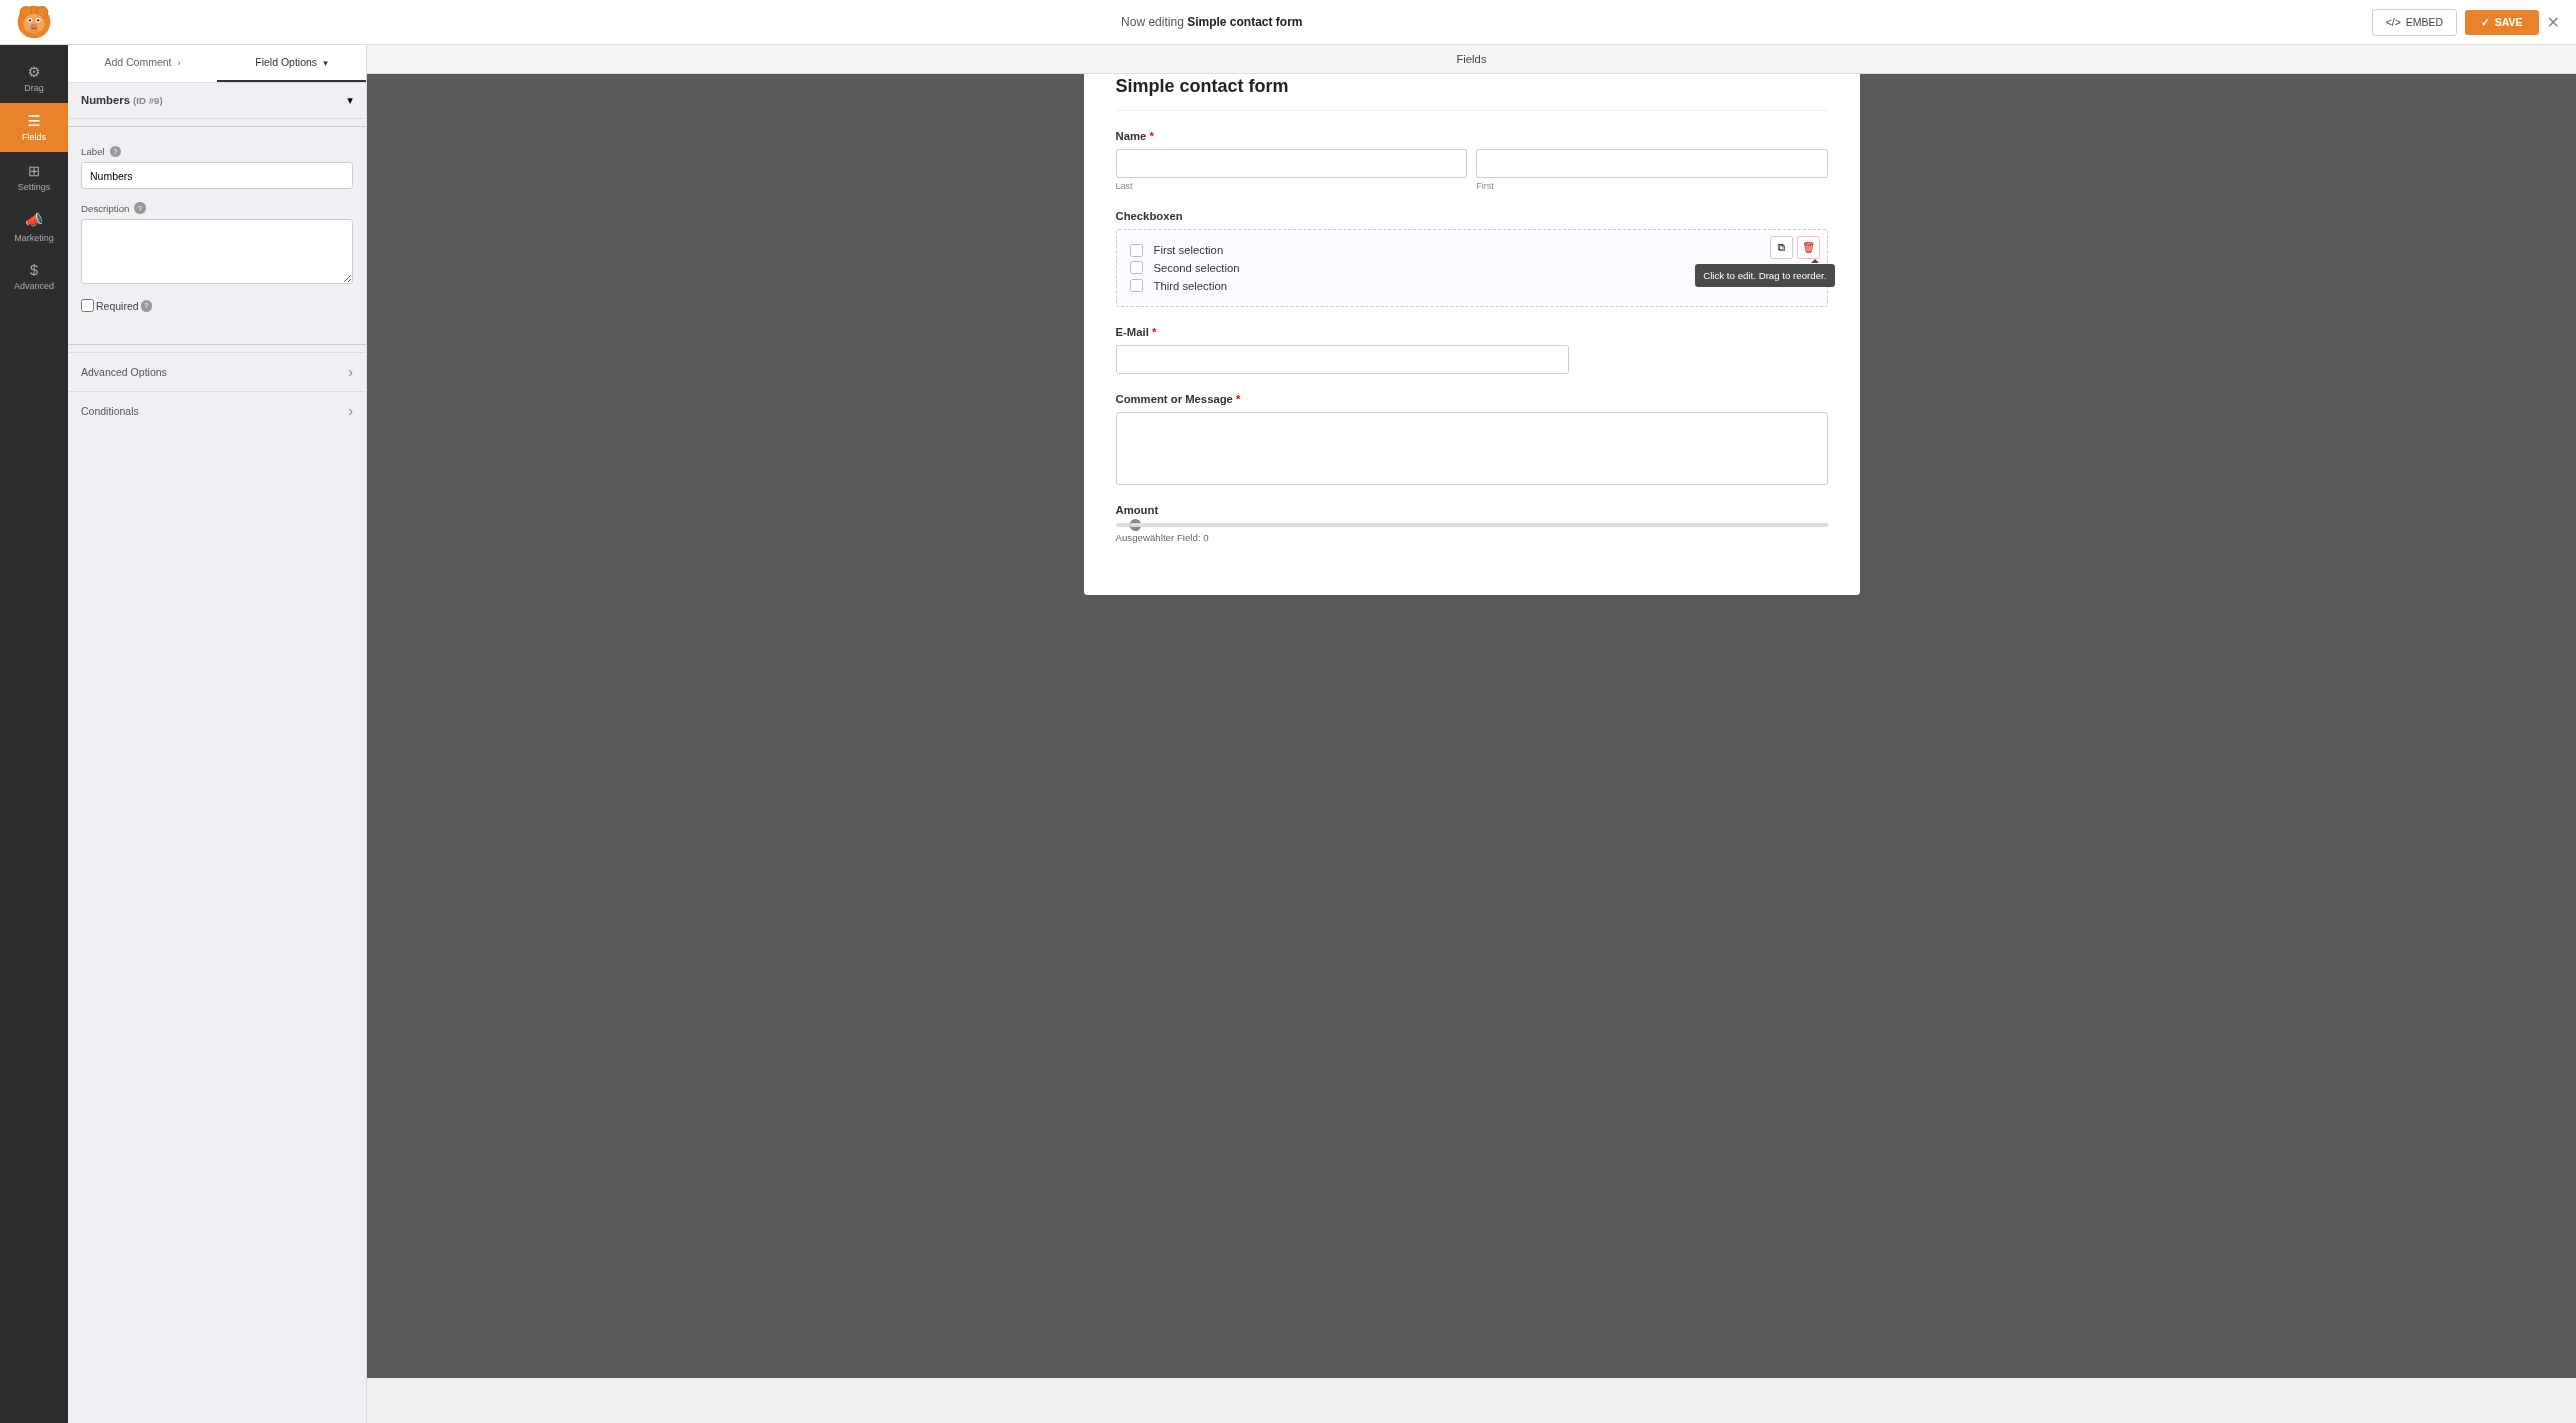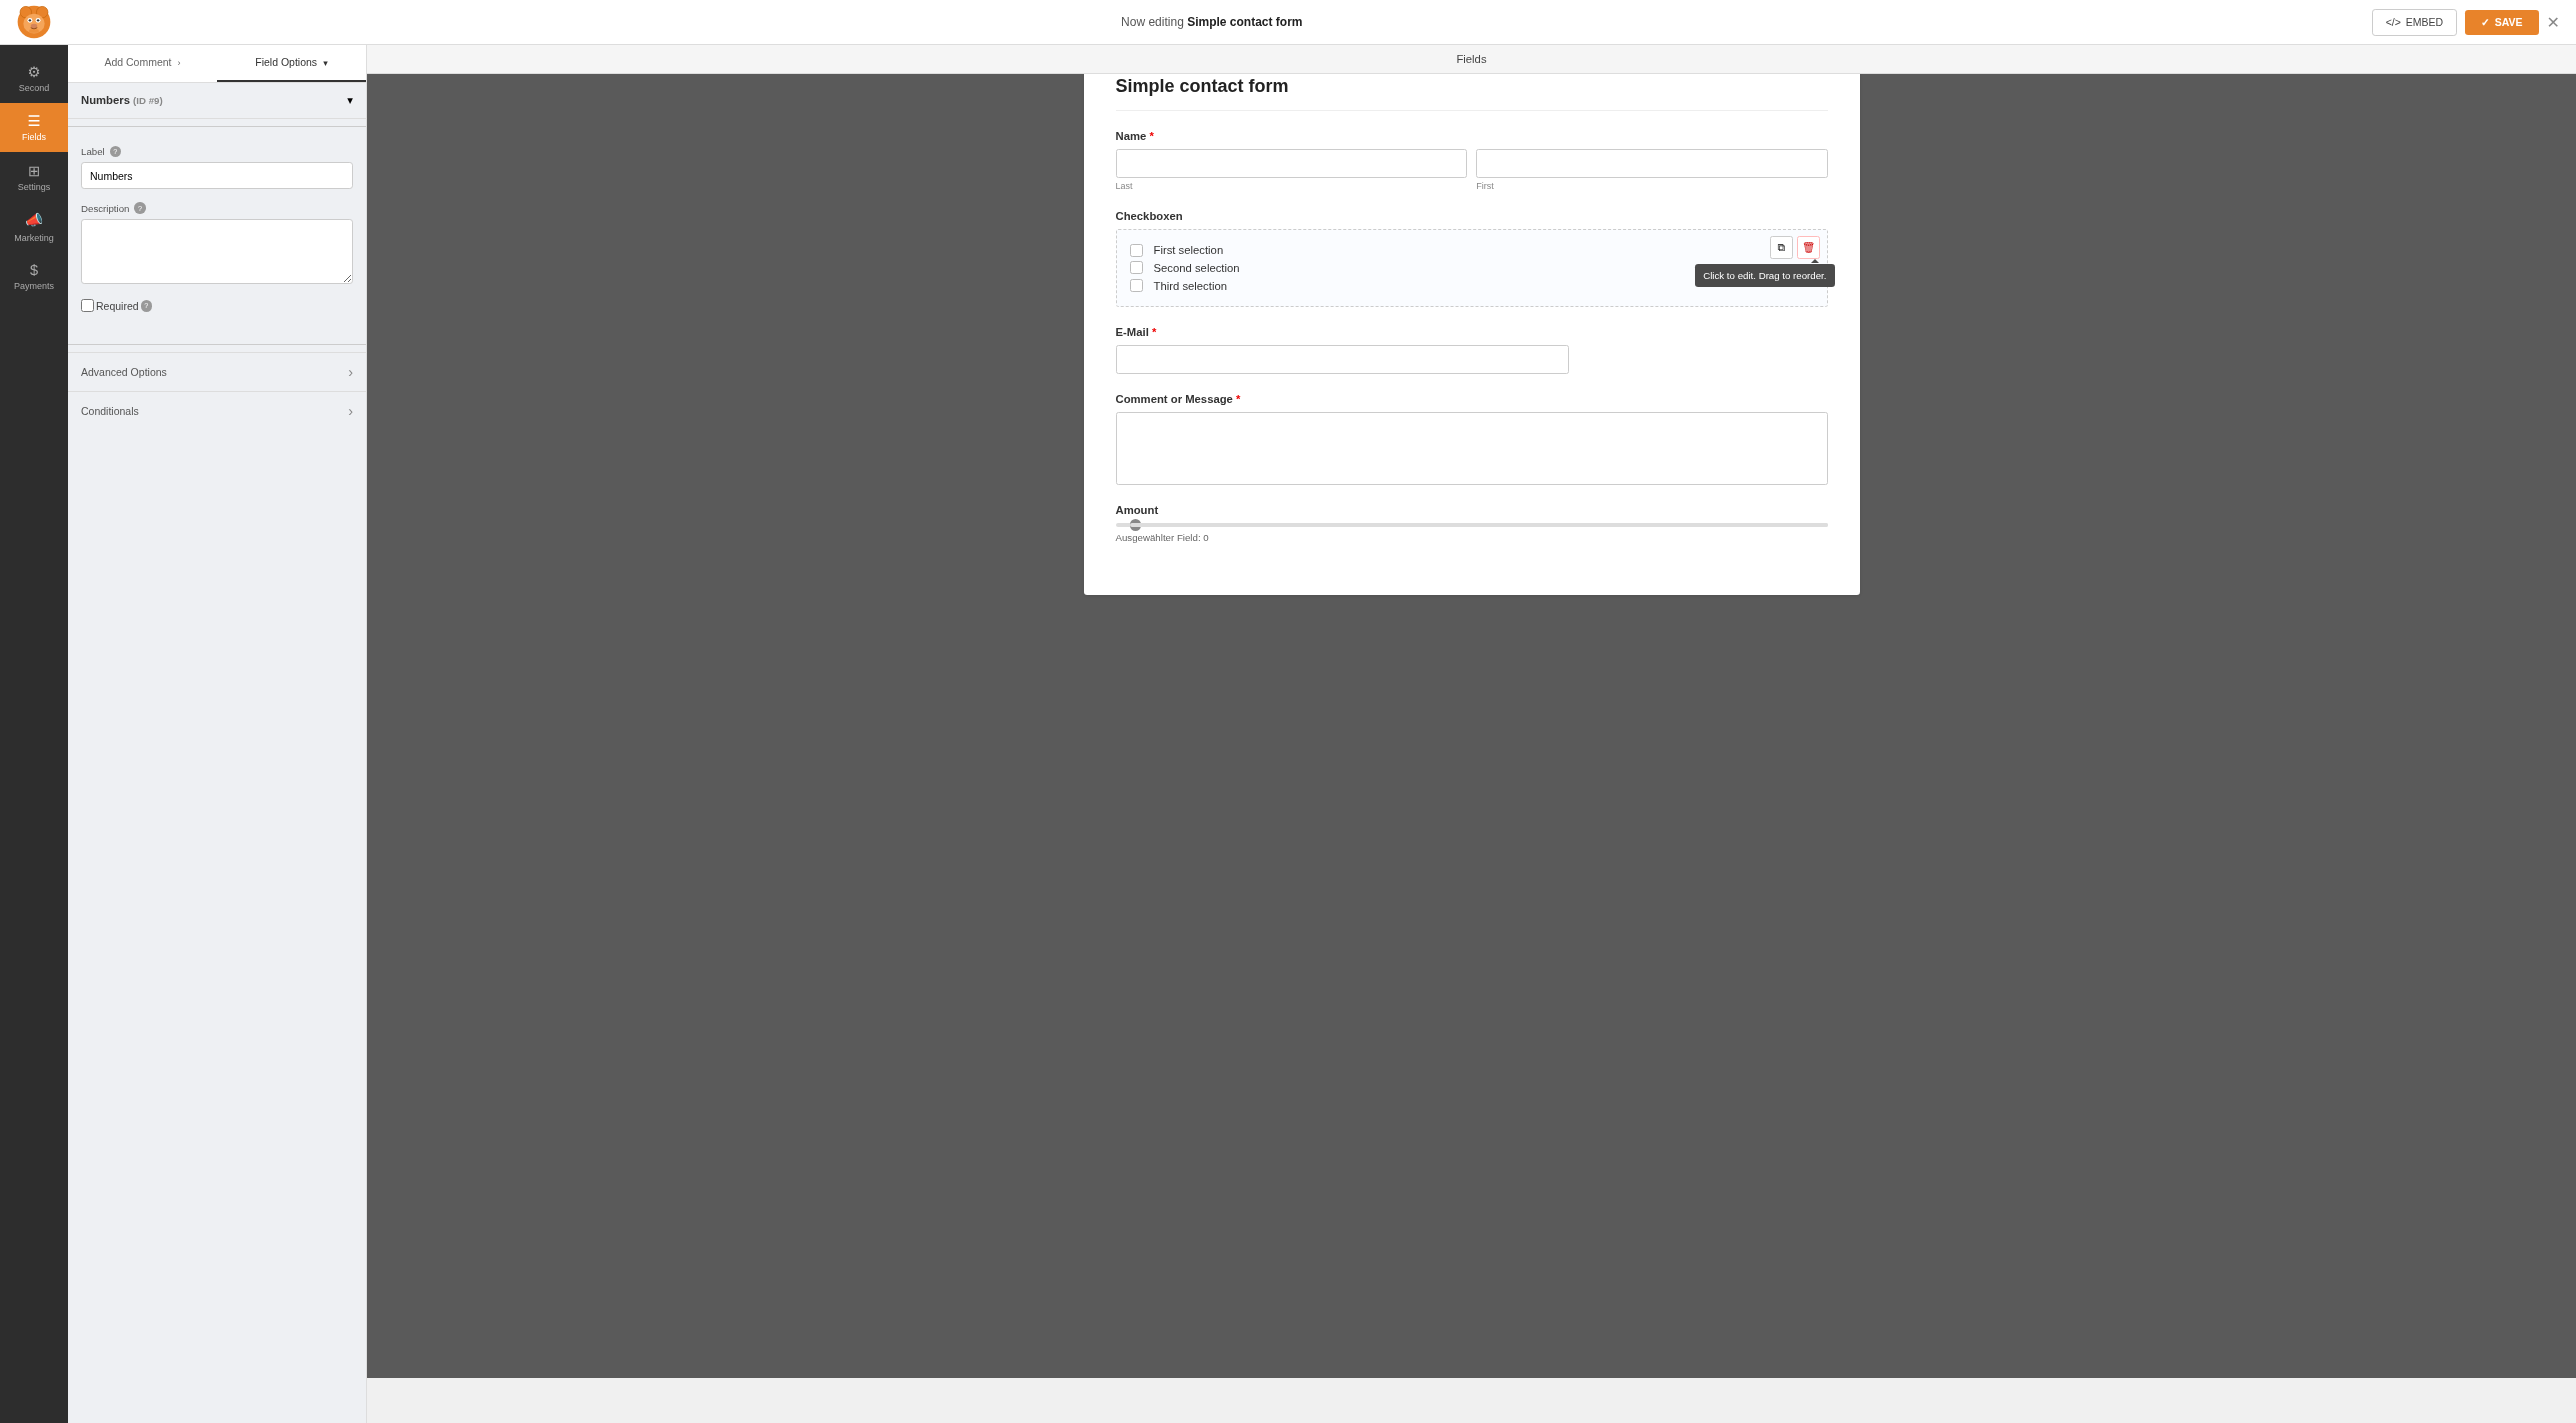--- a/index.html
+++ b/index.html
@@ -249,37 +249,37 @@
       <span>✓</span>
       <span>SAVE</span>
     </button>
     <button class="btn-close">✕</button>
   </div>
 </div>
 
 <div class="sidebar">
   <div class="sidebar-item">
     <span class="sidebar-icon">⚙</span>
-    <span>Second</span>
+    <span>Drag</span>
   </div>
   <div class="sidebar-item active">
     <span class="sidebar-icon">☰</span>
     <span>Fields</span>
   </div>
   <div class="sidebar-item">
     <span class="sidebar-icon">⊞</span>
     <span>Settings</span>
   </div>
   <div class="sidebar-item">
     <span class="sidebar-icon">📣</span>
     <span>Marketing</span>
   </div>
   <div class="sidebar-item">
     <span class="sidebar-icon">$</span>
-    <span>Payments</span>
+    <span>Advanced</span>
   </div>
 </div>
 
 <div class="panel">
 
   <div class="panel-tabs">
     <div class="panel-tab">
       <span>Add Comment</span>
       <span style="margin-left:3.2px; font-size:9px;">›</span>
     </div>

